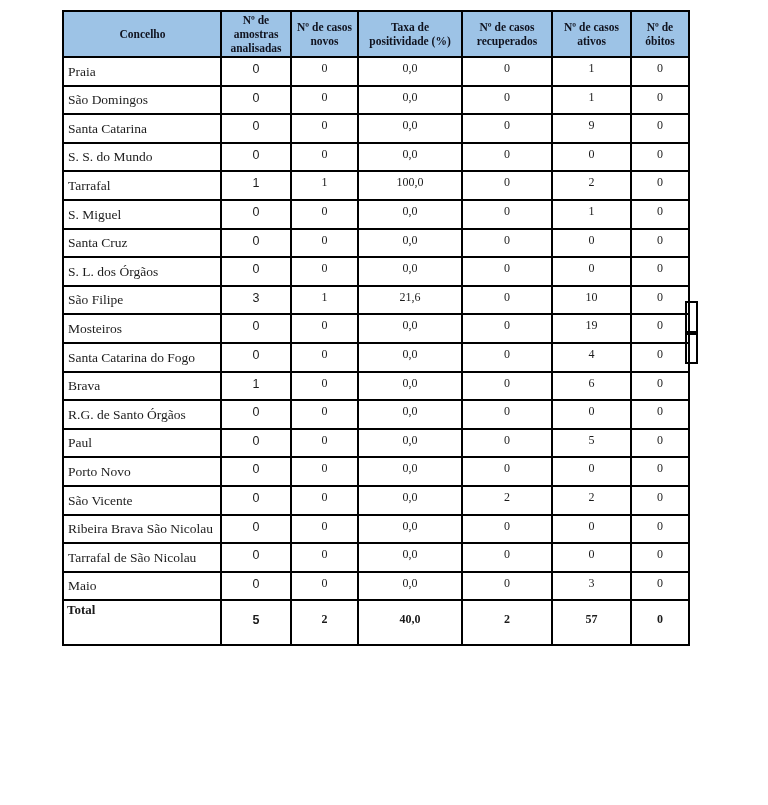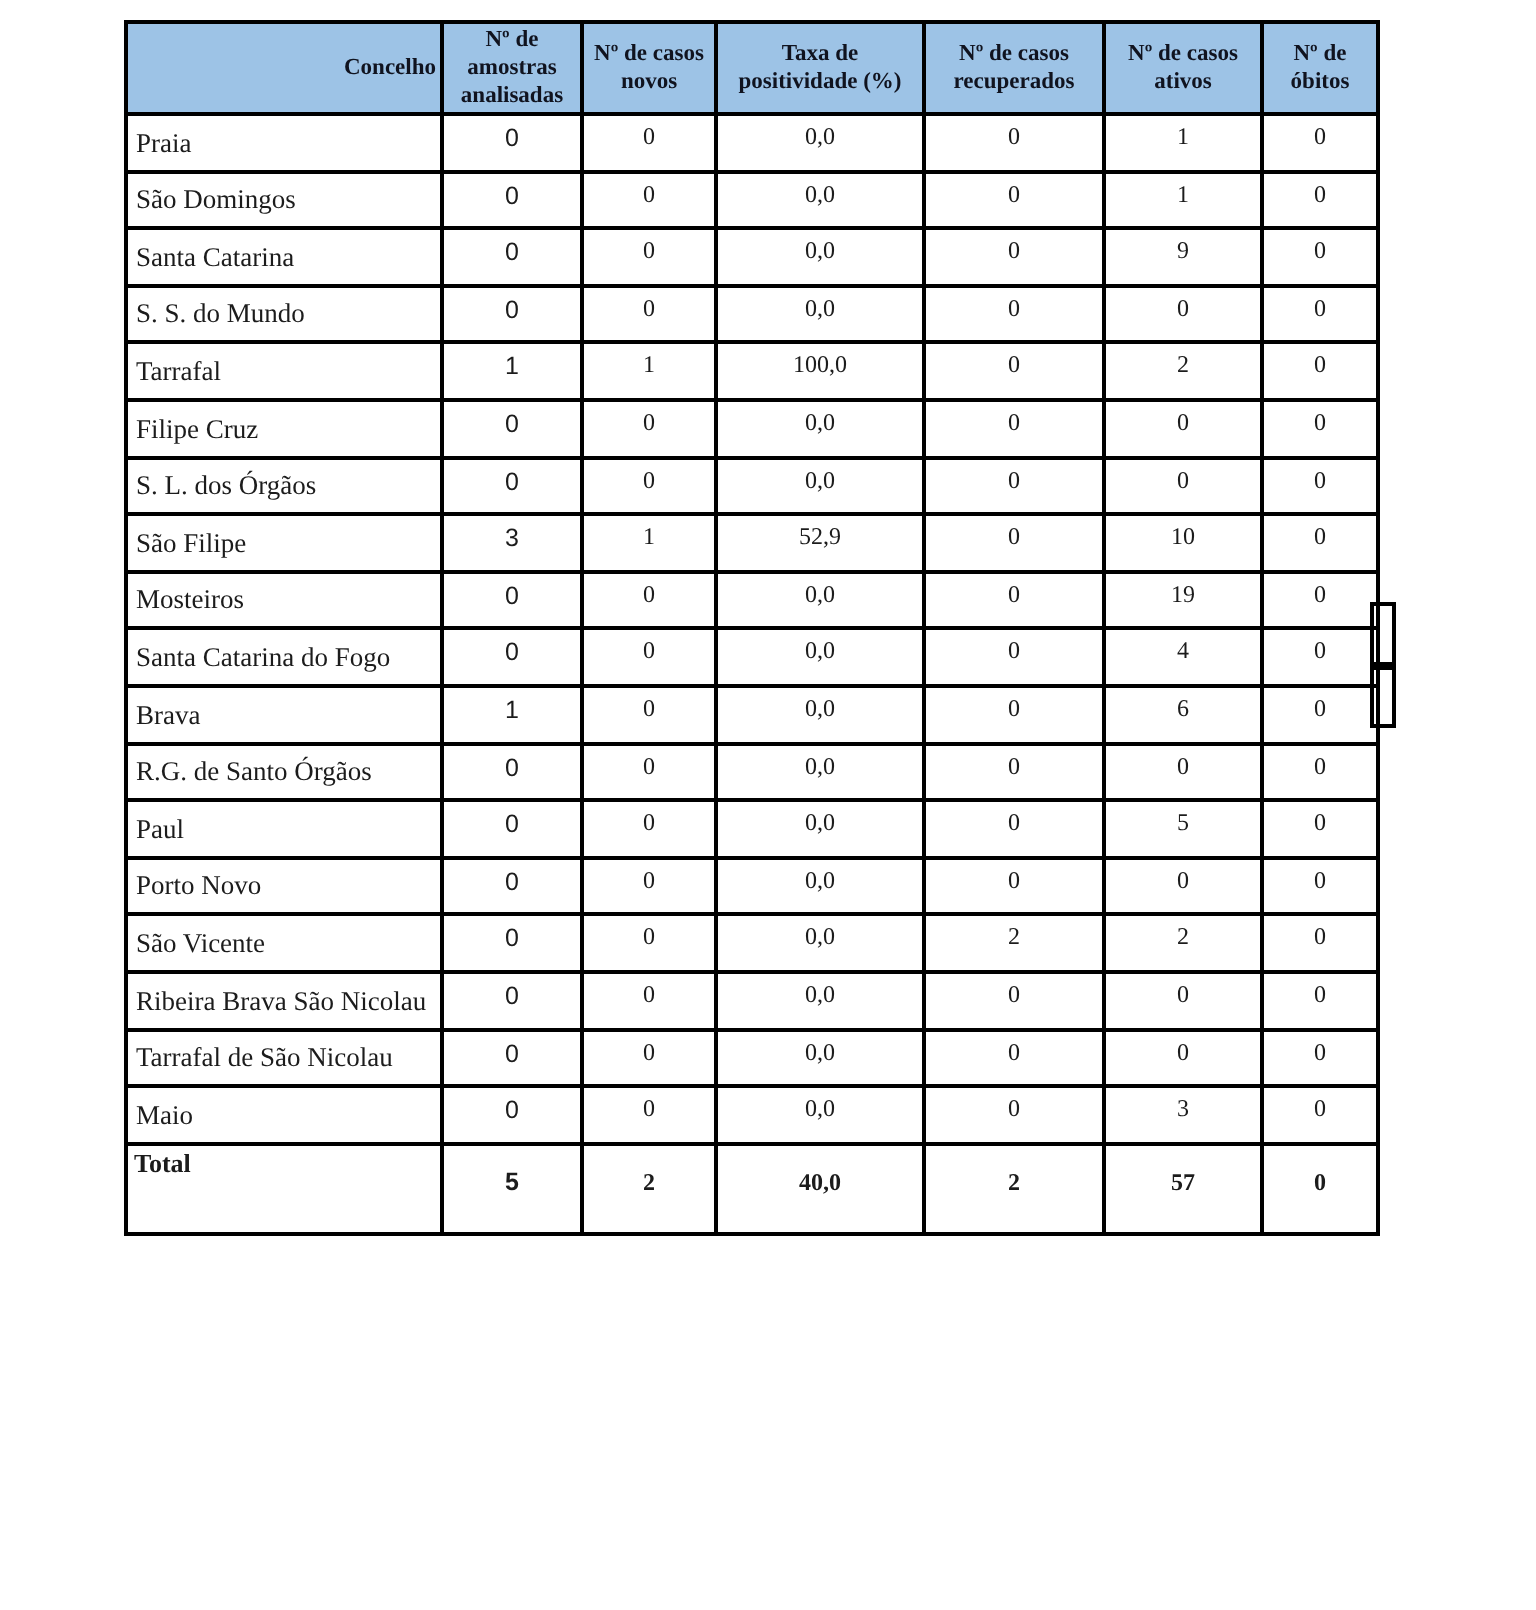--- a/index.html
+++ b/index.html
@@ -30,21 +30,21 @@
     background: #9DC3E6;
     color: #10131f;
     font-weight: bold;
     font-size: 11.5px;
     line-height: 1.22;
     text-align: center;
     vertical-align: middle;
     padding: 1px 2px;
   }
   .data-table th.h-concelho {
-    text-align: right;
+    text-align: center;
     padding-left: 3px;
   }
   .data-table tbody tr { height: 28.6px; margin-left: 16px; }
   .data-table td {
     font-size: 12px;
     color: #1c1c1c;
     text-align: center;
     vertical-align: top;
     padding: 3px 2px 0 2px;
   }
@@ -147,42 +147,51 @@
         <tr>
           <td class="c-concelho">Tarrafal</td>
           <td class="c-amostras">1</td>
           <td class="c-novos">1</td>
           <td class="c-taxa">100,0</td>
           <td class="c-recuperados">0</td>
           <td class="c-ativos">2</td>
           <td class="c-obitos">0</td>
         </tr>
         <tr>
-          <td class="c-concelho">Filipe Cruz</td>
+          <td class="c-concelho">S. Miguel</td>
+          <td class="c-amostras">0</td>
+          <td class="c-novos">0</td>
+          <td class="c-taxa">0,0</td>
+          <td class="c-recuperados">0</td>
+          <td class="c-ativos">1</td>
+          <td class="c-obitos">0</td>
+        </tr>
+        <tr>
+          <td class="c-concelho">Santa Cruz</td>
           <td class="c-amostras">0</td>
           <td class="c-novos">0</td>
           <td class="c-taxa">0,0</td>
           <td class="c-recuperados">0</td>
           <td class="c-ativos">0</td>
           <td class="c-obitos">0</td>
         </tr>
         <tr>
           <td class="c-concelho">S. L. dos Órgãos</td>
           <td class="c-amostras">0</td>
           <td class="c-novos">0</td>
           <td class="c-taxa">0,0</td>
           <td class="c-recuperados">0</td>
           <td class="c-ativos">0</td>
           <td class="c-obitos">0</td>
         </tr>
         <tr>
           <td class="c-concelho">São Filipe</td>
           <td class="c-amostras">3</td>
           <td class="c-novos">1</td>
-          <td class="c-taxa">52,9</td>
+          <td class="c-taxa">21,6</td>
           <td class="c-recuperados">0</td>
           <td class="c-ativos">10</td>
           <td class="c-obitos">0</td>
         </tr>
         <tr>
           <td class="c-concelho">Mosteiros</td>
           <td class="c-amostras">0</td>
           <td class="c-novos">0</td>
           <td class="c-taxa">0,0</td>
           <td class="c-recuperados">0</td>

